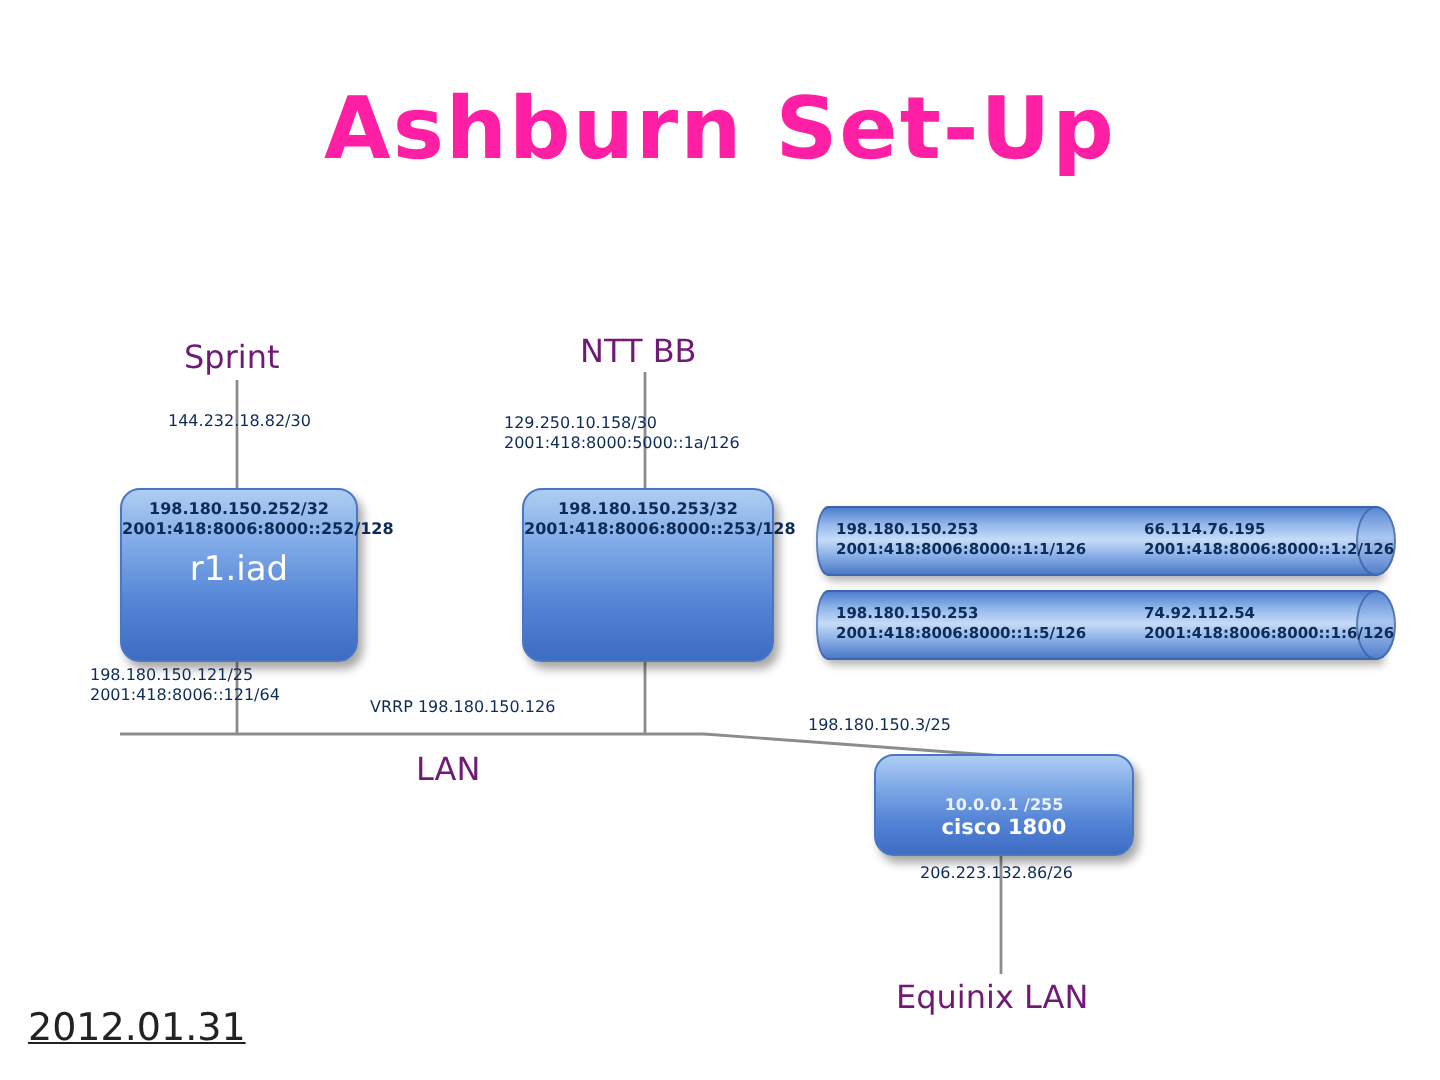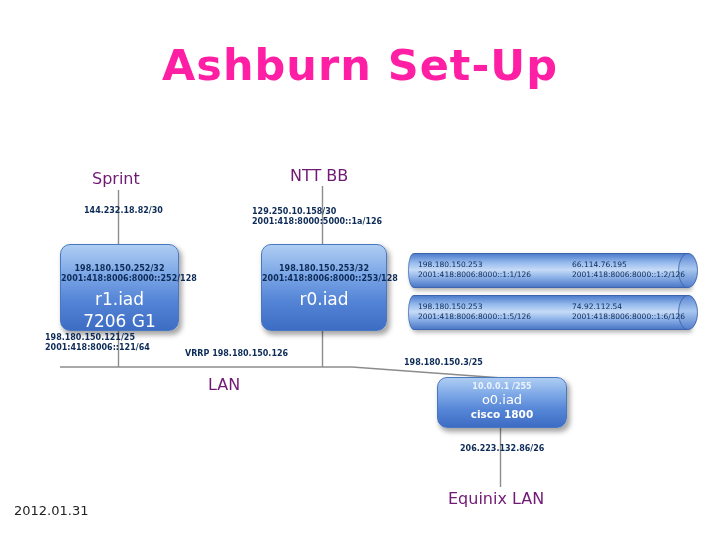--- a/index.html
+++ b/index.html
@@ -12,52 +12,52 @@
     position:relative;width:720px;height:540px;background:#ffffff;overflow:hidden;
     font-family:"DejaVu Sans","Liberation Sans",sans-serif;
   }
   .wires{position:absolute;left:0;top:0;z-index:0;}
   .title{
     position:absolute;top:40px;left:0;width:100%;margin:0;text-align:center;
     font-size:43px;font-weight:bold;color:var(--title-color);letter-spacing:1px;z-index:2;
   }
   .place-label{position:absolute;font-size:16px;color:#701a75;z-index:2;white-space:nowrap;}
   .ip{
-    position:absolute;font-size:8px;font-weight:bold;color:var(--ip-text-color);
+    position:absolute;font-size:8px;font-weight:normal;color:var(--ip-text-color);
     line-height:10px;z-index:2;white-space:nowrap;
   }
   .ip.center{text-align:left;}
   .router{
     position:absolute;z-index:1;text-align:center;border-radius:10px;
     background:linear-gradient(to bottom,#aecdf2 0%,#7ba6e6 35%,#5585d6 65%,#3d6cc4 100%);
     border:1px solid #4a78c0;
     box-shadow:2.5px 3.5px 5px rgba(0,0,0,0.35);
   }
   .box-ip{font-size:8px;font-weight:bold;color:var(--ip-text-color);line-height:10px;white-space:nowrap;}
-  .box-ip.first{margin-top:19px;}
+  .box-ip.first{margin-top:5px;}
   .box-name{font-size:17px;color:#fff;line-height:22px;}
   .box-name.first{margin-top:4px;text-align:center;}
-  .o0 .o0-ip{font-size:8px;font-weight:bold;color:#eaf2fc;margin-top:4px;line-height:10px;}
+  .o0 .o0-ip{font-size:8px;font-weight:bold;color:#eaf2fc;margin-top:20px;line-height:10px;}
   .o0 .o0-name{font-size:13px;color:#fff;line-height:16px;}
   .o0 .o0-model{font-size:10.5px;font-weight:bold;color:#fff;line-height:13px;}
   .tunnel{
     position:absolute;left:408px;width:280px;height:33px;z-index:1;
     background:linear-gradient(to bottom,#4f7dcc 0%,#93b8ec 25%,#c6dbf7 48%,#8fb3e9 70%,#4c79c8 100%);
     border:1px solid rgba(45,80,150,0.55);
     border-radius:6px 2px 2px 6px / 16px 2px 2px 16px;
     box-shadow:2px 2.5px 4px rgba(0,0,0,0.3);
   }
   .tunnel-cap{
     position:absolute;right:-9px;top:-1px;width:18px;height:33px;border-radius:50%;
     background:linear-gradient(to bottom,#5c88d4 0%,#a9c8f0 45%,#5580cd 100%);
     border:1px solid rgba(45,80,150,0.6);
   }
   .tcol{position:absolute;top:6px;}
-  .tcol div{font-size:7.5px;font-weight:normal;color:var(--ip-text-color);line-height:10px;white-space:nowrap;}
-  .date{position:absolute;font-size:13px;color:#222;z-index:2;}
+  .tcol div{font-size:7.5px;font-weight:bold;color:var(--ip-text-color);line-height:10px;white-space:nowrap;}
+  .date{position:absolute;font-size:19px;color:#222;z-index:2;text-decoration:underline;}
 </style>
 </head>
 <body>
 
 <div class="slide">
 
   <svg class="wires" width="720" height="540" viewBox="0 0 720 540">
     <g stroke="#8c8c8c" stroke-width="1.4" fill="none">
       <line x1="118.5" y1="190" x2="118.5" y2="244"></line>
       <line x1="322.5" y1="186" x2="322.5" y2="244"></line>
@@ -78,27 +78,25 @@
 
   <div class="ip center" style="left:252px;top:207px;width:140px">
     <div>129.250.10.158/30</div>
     <div>2001:418:8000:5000::1a/126</div>
   </div>
 
   <div class="router" style="left:60px;top:244px;width:117px;height:85px">
     <div class="box-ip first">198.180.150.252/32</div>
     <div class="box-ip">2001:418:8006:8000::252/128</div>
     <div class="box-name first">r1.iad</div>
-    <div class="box-name">7206 G1</div>
   </div>
 
   <div class="router" style="left:261px;top:244px;width:124px;height:85px">
     <div class="box-ip first">198.180.150.253/32</div>
     <div class="box-ip">2001:418:8006:8000::253/128</div>
-    <div class="box-name first">r0.iad</div>
   </div>
 
   <div class="tunnel" style="top:253px">
     <div class="tunnel-cap"></div>
     <div class="tcol" style="left:9px">
       <div>198.180.150.253</div>
       <div>2001:418:8006:8000::1:1/126</div>
     </div>
     <div class="tcol" style="left:163px">
       <div>66.114.76.195</div>
@@ -125,23 +123,22 @@
 
 
   <div class="ip" style="left:185px;top:349px">VRRP 198.180.150.126</div>
 
   <div class="place-label" style="left:208px;top:375px">LAN</div>
 
   <div class="ip" style="left:404px;top:358px">198.180.150.3/25</div>
 
   <div class="router o0" style="left:437px;top:377px;width:128px;height:49px">
     <div class="o0-ip">10.0.0.1 /255</div>
-    <div class="o0-name">o0.iad</div>
     <div class="o0-model">cisco 1800</div>
   </div>
 
-  <div class="ip" style="left:460px;top:444px">206.223.132.86/26</div>
+  <div class="ip" style="left:460px;top:432px">206.223.132.86/26</div>
 
   <div class="place-label" style="left:448px;top:489px">Equinix LAN</div>
 
   <div class="date" style="left:14px;top:503px">2012.01.31</div>
 
 </div>
 
 </body></html>

